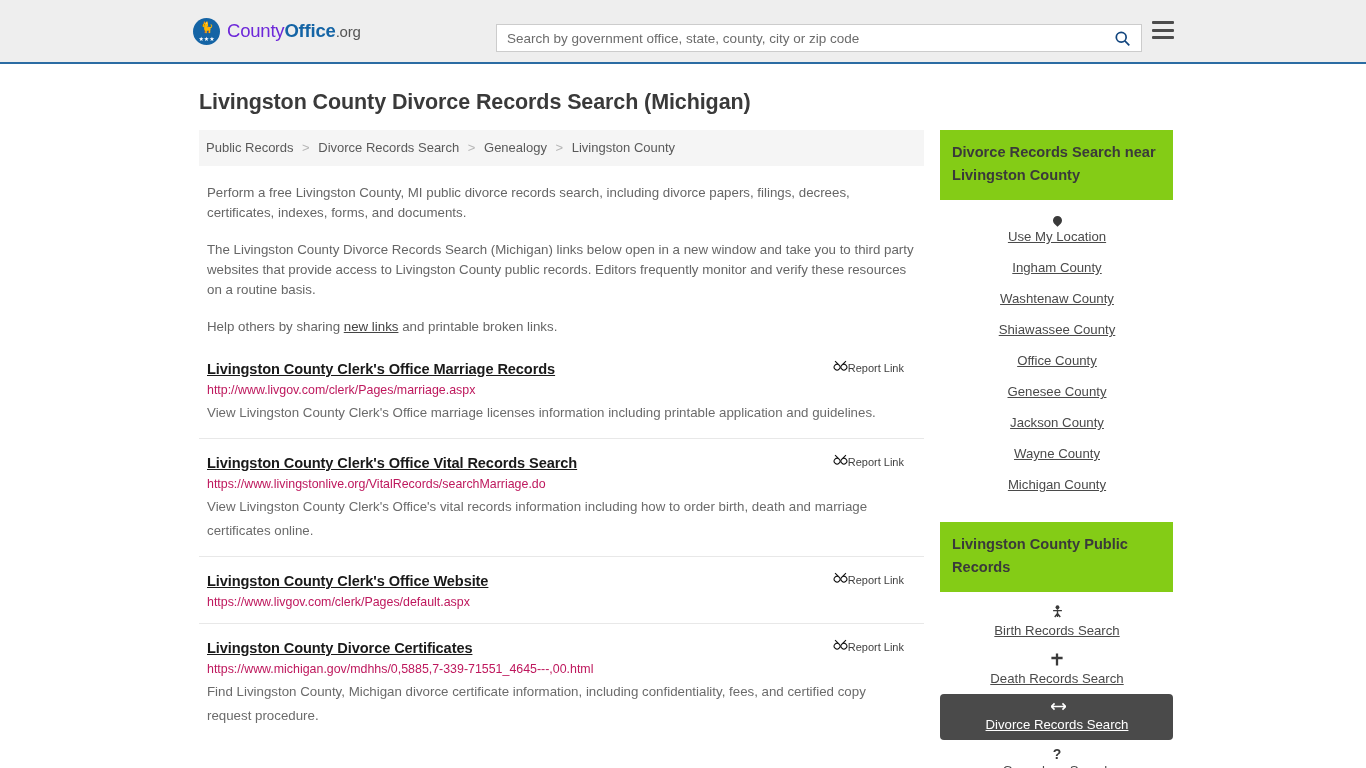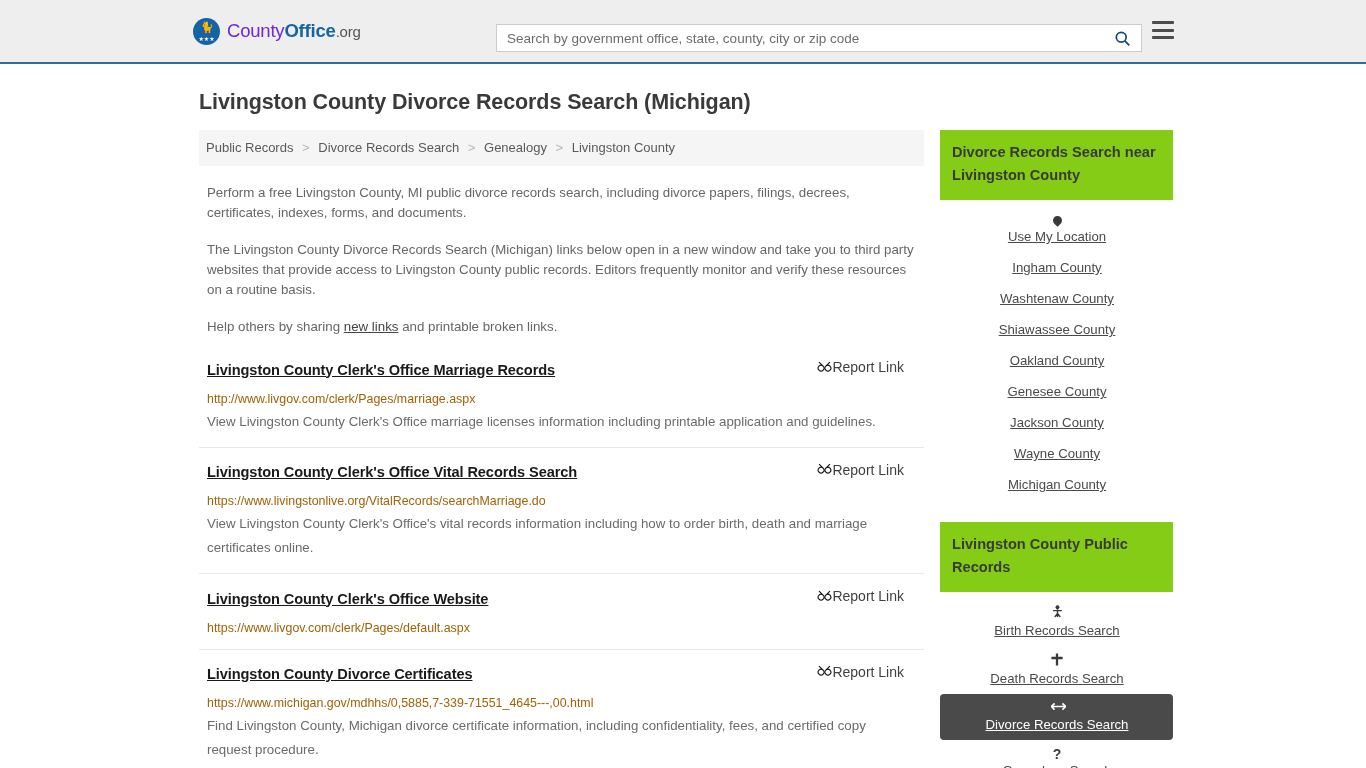--- a/index.html
+++ b/index.html
@@ -180,32 +180,32 @@
     font-size: 14.6px;
     font-weight: bold;
     color: #1a1a1a;
     text-decoration: underline;
     letter-spacing: -0.1px;
     margin: 0;
     cursor: pointer;
   }
   .report-link {
     display: flex;
-    align-items: center;
-    font-size: 14px;
+    align-items: flex-end;
+    font-size: 11px;
     color: #3f3f3f;
     white-space: nowrap;
     cursor: pointer;
     padding-right: 10px;
   }
   .result-url {
     display: block;
-    margin-top: 13px;
+    margin-top: 5px;
     font-size: 12.4px;
-    color: #a16207;
+    color: #be185d;
     text-decoration: none;
     line-height: 16px;
   }
   .result-desc {
     margin: 3px 0 0 0;
     font-size: 13.3px;
     line-height: 24px;
     color: #6b6b6b;
     width: 706px;
   }
@@ -386,21 +386,21 @@
           <li class="side-item">
             <a href="#">Ingham County</a>
           </li>
           <li class="side-item">
             <a href="#">Washtenaw County</a>
           </li>
           <li class="side-item">
             <a href="#">Shiawassee County</a>
           </li>
           <li class="side-item">
-            <a href="#">Oakland County</a>
+            <a href="#">Office County</a>
           </li>
           <li class="side-item">
             <a href="#">Genesee County</a>
           </li>
           <li class="side-item">
             <a href="#">Jackson County</a>
           </li>
           <li class="side-item">
             <a href="#">Wayne County</a>
           </li>

